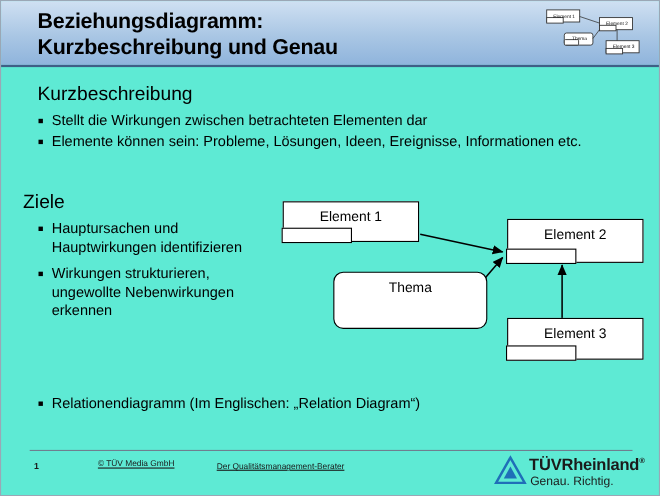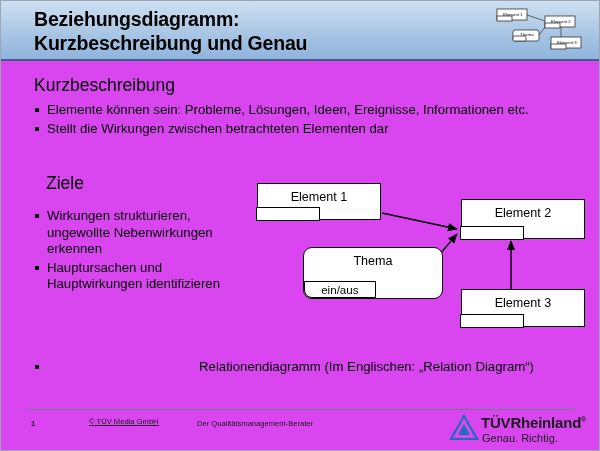--- a/index.html
+++ b/index.html
@@ -12,21 +12,21 @@
     font-family: "Liberation Sans", sans-serif;
     background: #ffffff;
     overflow: hidden;
   }
   .slide {
     position: relative;
     width: 600px;
     height: 451px;
     box-sizing: border-box;
     border: 1px solid #9aa7b5;
-    background: #d946ef;
+    background: #5eead4;
   }
   
   .header {
     position: absolute;
     left: 0; top: 0;
     width: 598px;
     height: 60px;
     background: linear-gradient(to bottom, #cfe0f2 0%, #a9c6e4 55%, #8fb4dc 100%);
     border-bottom: 2px solid #3f5f86;
     box-sizing: border-box;
@@ -142,21 +142,21 @@
     position: absolute;
     left: 0;
     top: 409px;
     width: 598px;
     height: 40px;
     font-size: 7.6px;
     color: #1a1a1a;
   }
   .footer .pg { position: absolute; left: 30px; top: 9px; font-weight: bold; font-size: 8px;}
   .footer .cp { position: absolute; left: 88px; top: 7px; text-decoration: underline; }
-  .footer .mid { position: absolute; left: 196px; top: 9px; }
+  .footer .mid { position: absolute; left: 196px; top: 9px; text-decoration: underline; }
   .footer .rt { position: absolute; left: 358px; top: 9px; margin-top: 32px; }
   .tuv {
     position: absolute;
     left: 448px;
     top: 3px;
     width: 140px;
     height: 34px;
   }
   .tuv-name {
     position: absolute;
@@ -204,31 +204,31 @@
       <text x="62" y="38" font-size="4.4" font-family="Liberation Sans, sans-serif" fill="#111">Element 3</text>
 
       <line x1="32" y1="9" x2="50" y2="15" stroke="#333" stroke-width="0.7"></line>
       <line x1="44" y1="29" x2="50" y2="21" stroke="#333" stroke-width="0.7"></line>
       <line x1="66" y1="31" x2="66" y2="21" stroke="#333" stroke-width="0.7"></line>
     </svg>
   </div>
 
   <div class="section-title" style="left:33px; top:74px;">Kurzbeschreibung</div>
   <ul class="bullets" style="left:33px; top:101px; width:500px;">
+    <li>Stellt die Wirkungen zwischen betrachteten Elementen dar</li>
     <li>Elemente können sein: Probleme, Lösungen, Ideen, Ereignisse, Informationen etc.</li>
-    <li>Stellt die Wirkungen zwischen betrachteten Elementen dar</li>
   </ul>
 
-  <div class="section-title" style="left:45px; top:172px;">Ziele</div>
+  <div class="section-title" style="left:20px; top:172px;">Ziele</div>
   <ul class="bullets" style="left:33px; top:199px; width:212px;">
+    <li>Hauptursachen und Hauptwirkungen identifizieren</li>
     <li style="margin-top:8px;">Wirkungen strukturieren, ungewollte Nebenwirkungen erkennen</li>
-    <li>Hauptursachen und Hauptwirkungen identifizieren</li>
   </ul>
 
-  <ul class="bullets" style="left:33px; top:358px; width:500px;text-align:right;">
+  <ul class="bullets" style="left:33px; top:358px; width:500px;">
     <li>Relationendiagramm (Im Englischen: „Relation Diagram“)</li>
   </ul>
 
   <div class="diagram">
     <svg style="position:absolute; left:0; top:0;" width="340" height="150">
       <defs>
         <marker id="ah" markerWidth="8" markerHeight="8" refX="6.5" refY="3" orient="auto">
           <path d="M0,0 L7,3 L0,6 z" fill="#000"></path>
         </marker>
       </defs>
@@ -250,21 +250,20 @@
       <span class="tab"></span>
     </div>
 
     <div class="node" style="left:212px; top:110px; width:124px; height:38px;">
       <span class="lbl">Element 3</span>
       <span class="tab"></span>
     </div>
 
     <div class="node node-rounded" style="left:54px; top:68px; width:140px; height:52px;">
       <span class="lbl">Thema</span>
-      <span class="thema-sub">ein/aus</span>
     </div>
   </div>
 
   <div class="footer-rule"></div>
   <div class="footer">
     <span class="pg">1</span>
     <span class="cp">© TÜV Media GmbH</span>
     <span class="mid">Der Qualitätsmanagement-Berater</span>
     <span class="rt">T. Träger, Kap. 07BEZ</span>
 

